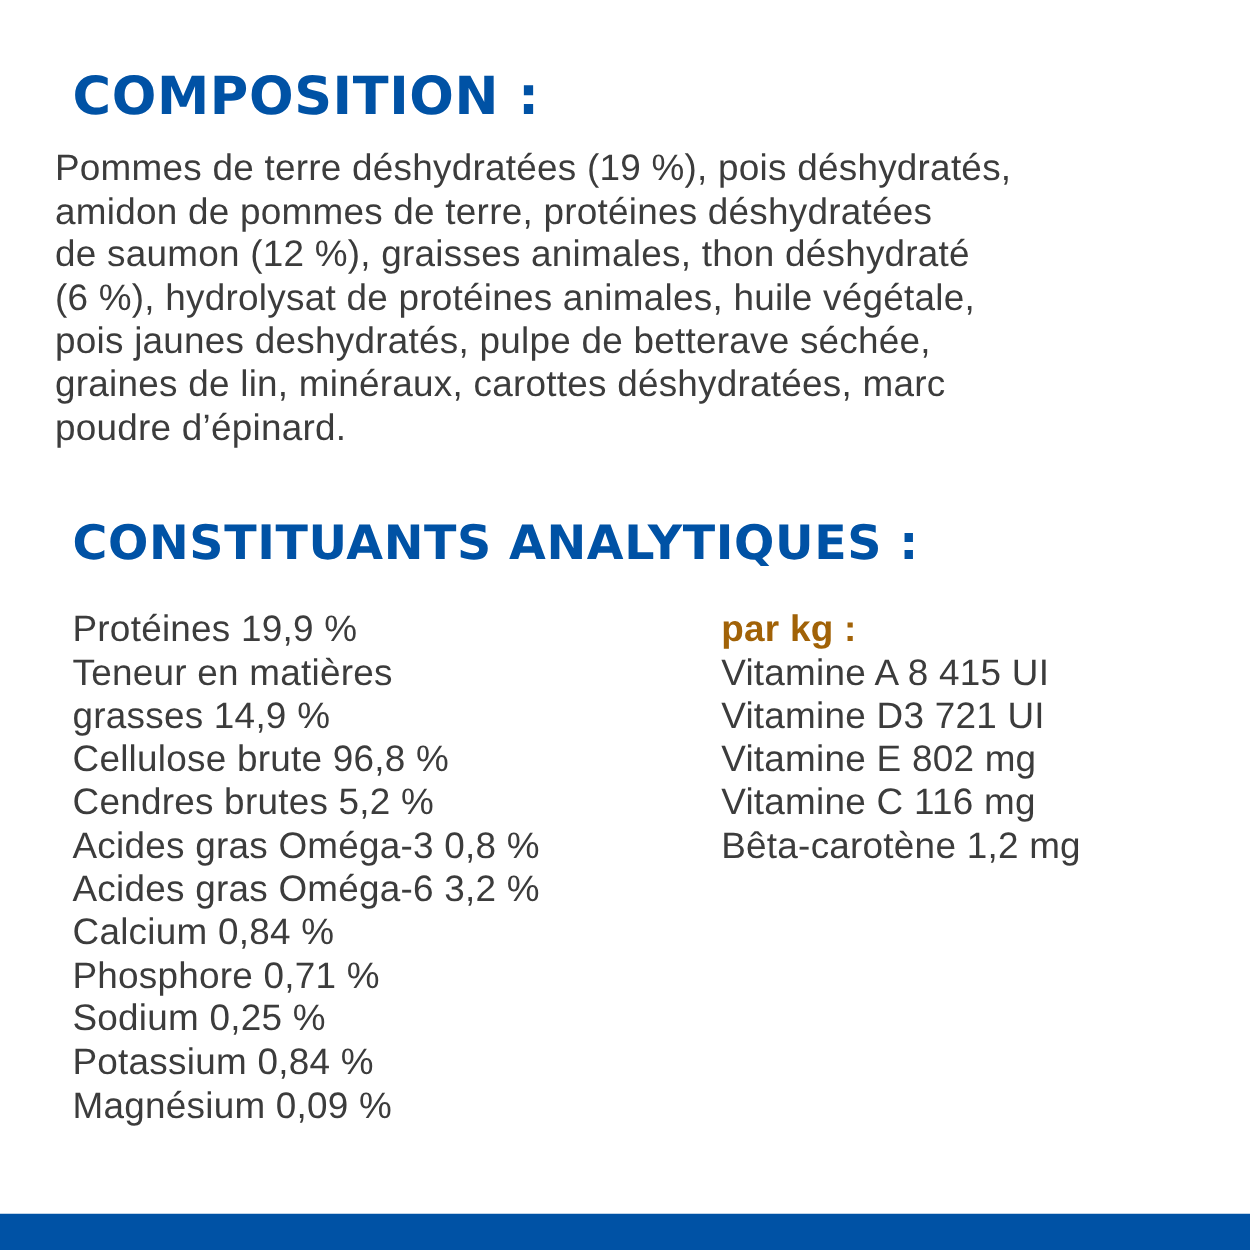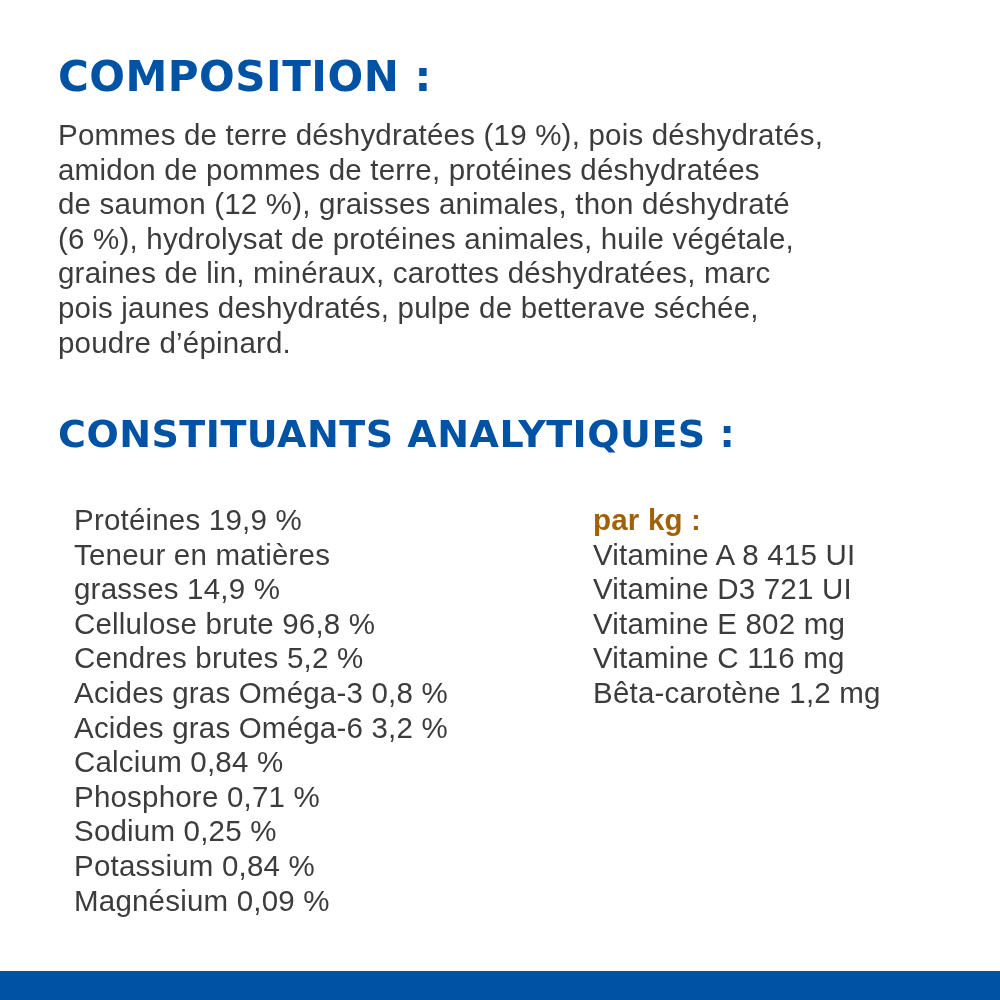--- a/index.html
+++ b/index.html
@@ -11,27 +11,27 @@
   }
   .heading {
     position: absolute; left: 58px; margin: 0;
     font-family: "DejaVu Sans", "Liberation Sans", sans-serif;
     font-weight: bold; color: #0052a5; letter-spacing: 0.5px;
     white-space: nowrap;
   }
   #h-comp { top: 52px; font-size: 42px; }
   #h-const { top: 412px; font-size: 38px; }
   .comp-text {
-    position: absolute; left: 58px; top: 118px; width: 930px;
+    position: absolute; left: 44px; top: 118px; width: 930px;
     font-size: 29.5px; line-height: 34.6px; margin: 0;
     letter-spacing: 0.2px;
   }
   .comp-line { display: block; white-space: nowrap; }
   .col {
-    position: absolute; top: 487px; margin: 16px; padding: 0; list-style: none;
+    position: absolute; top: 487px; margin: 0; padding: 0; list-style: none;
     font-size: 29.5px; line-height: 34.6px; letter-spacing: 0.2px;
   }
   #col-left { left: 58px; }
   #col-right { left: 577px; }
   .col li { white-space: nowrap; }
   .par-kg { font-weight: bold; color: #a16207; }
   .footer-bar {
     position: absolute; left: 0; top: 971px; width: 1000px; height: 29px;
     background: #0052a5;
   }
@@ -39,22 +39,22 @@
 </head>
 <body>
 
 <h1 id="h-comp" class="heading">COMPOSITION :</h1>
 
 <p class="comp-text">
   <span class="comp-line">Pommes de terre déshydratées (19 %), pois déshydratés,</span>
   <span class="comp-line">amidon de pommes de terre, protéines déshydratées</span>
   <span class="comp-line">de saumon (12 %), graisses animales, thon déshydraté</span>
   <span class="comp-line">(6 %), hydrolysat de protéines animales, huile végétale,</span>
+  <span class="comp-line">pois jaunes deshydratés, pulpe de betterave séchée,</span>
   <span class="comp-line">graines de lin, minéraux, carottes déshydratées, marc</span>
-  <span class="comp-line">pois jaunes deshydratés, pulpe de betterave séchée,</span>
   <span class="comp-line">poudre d’épinard.</span>
 </p>
 
 <h2 id="h-const" class="heading">CONSTITUANTS ANALYTIQUES :</h2>
 
 <ul id="col-left" class="col">
   <li>Protéines 19,9 %</li>
   <li>Teneur en matières</li>
   <li>grasses 14,9 %</li>
   <li>Cellulose brute 96,8 %</li>

